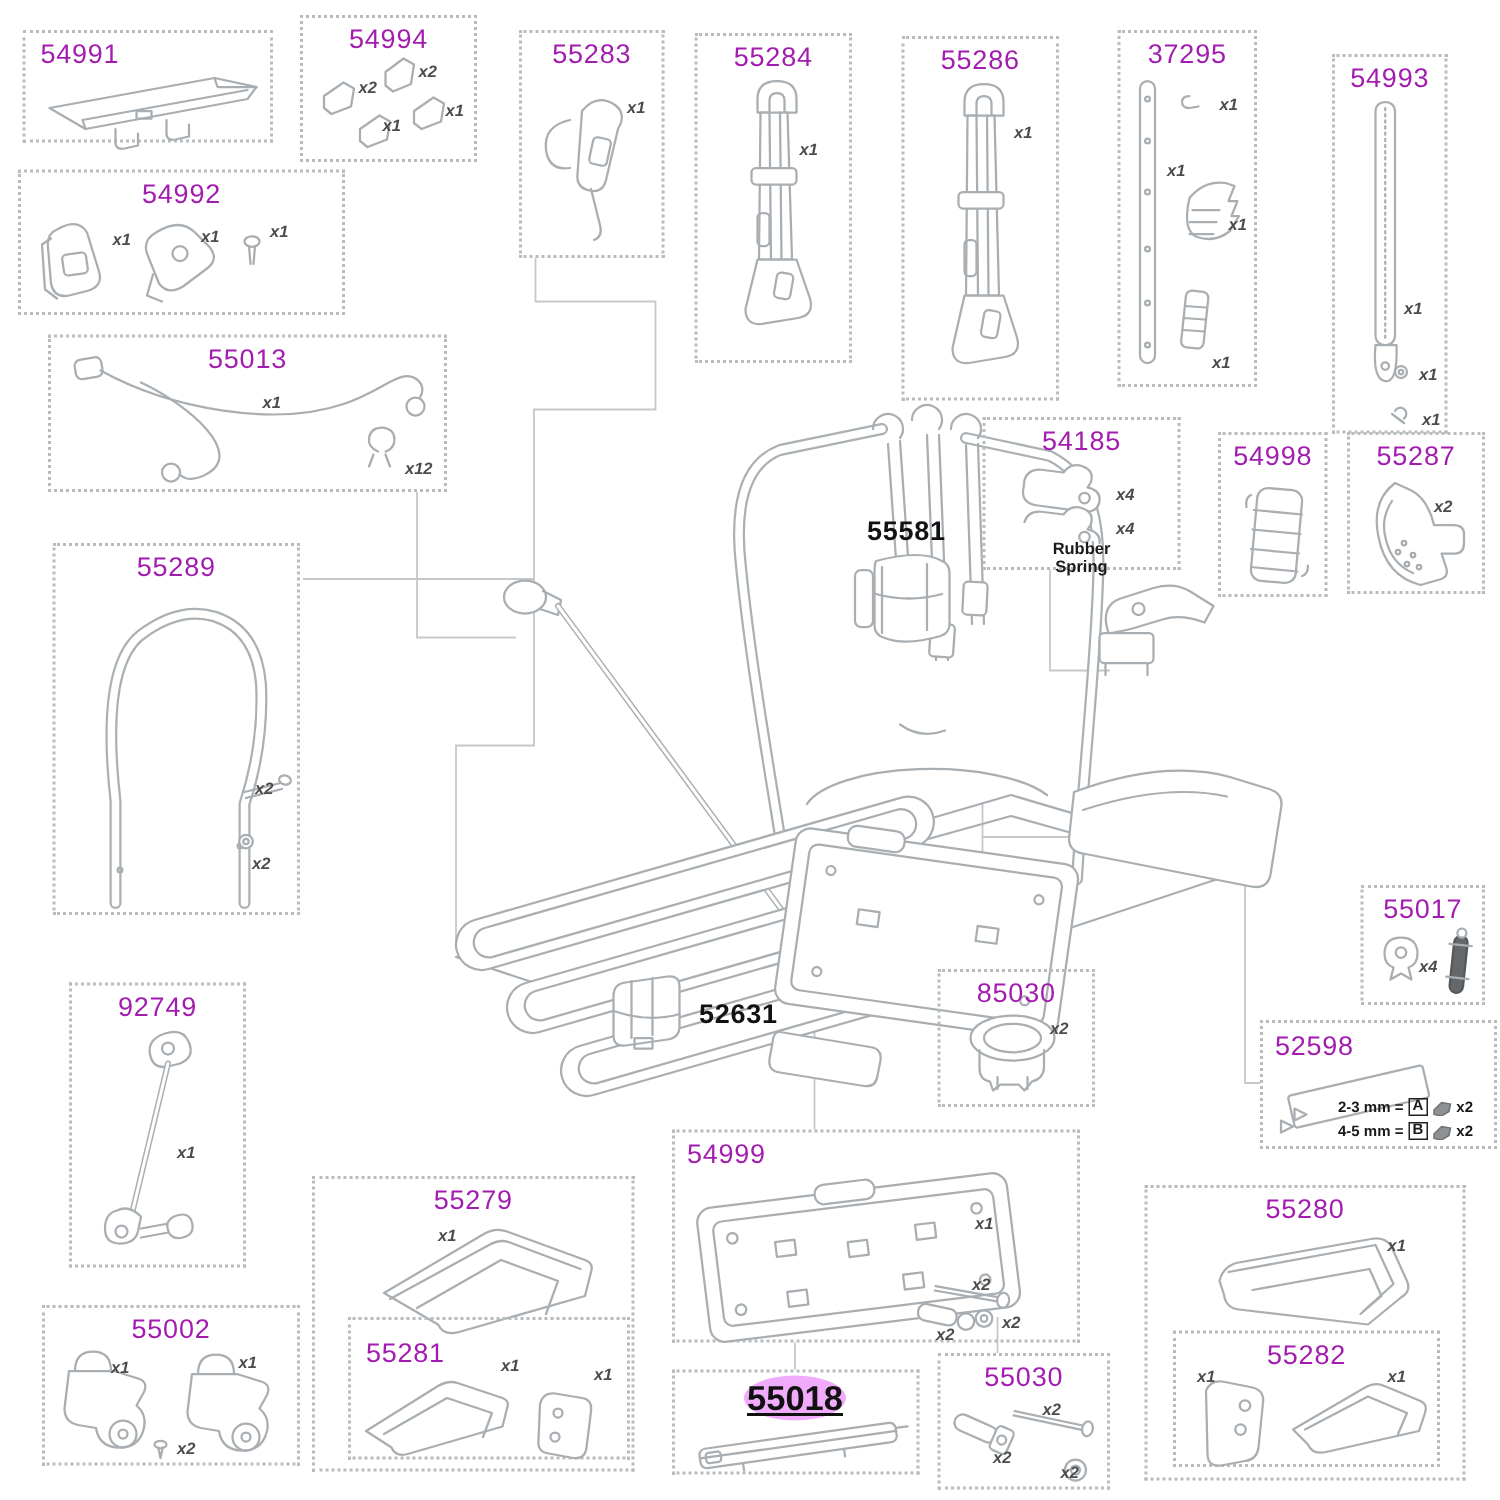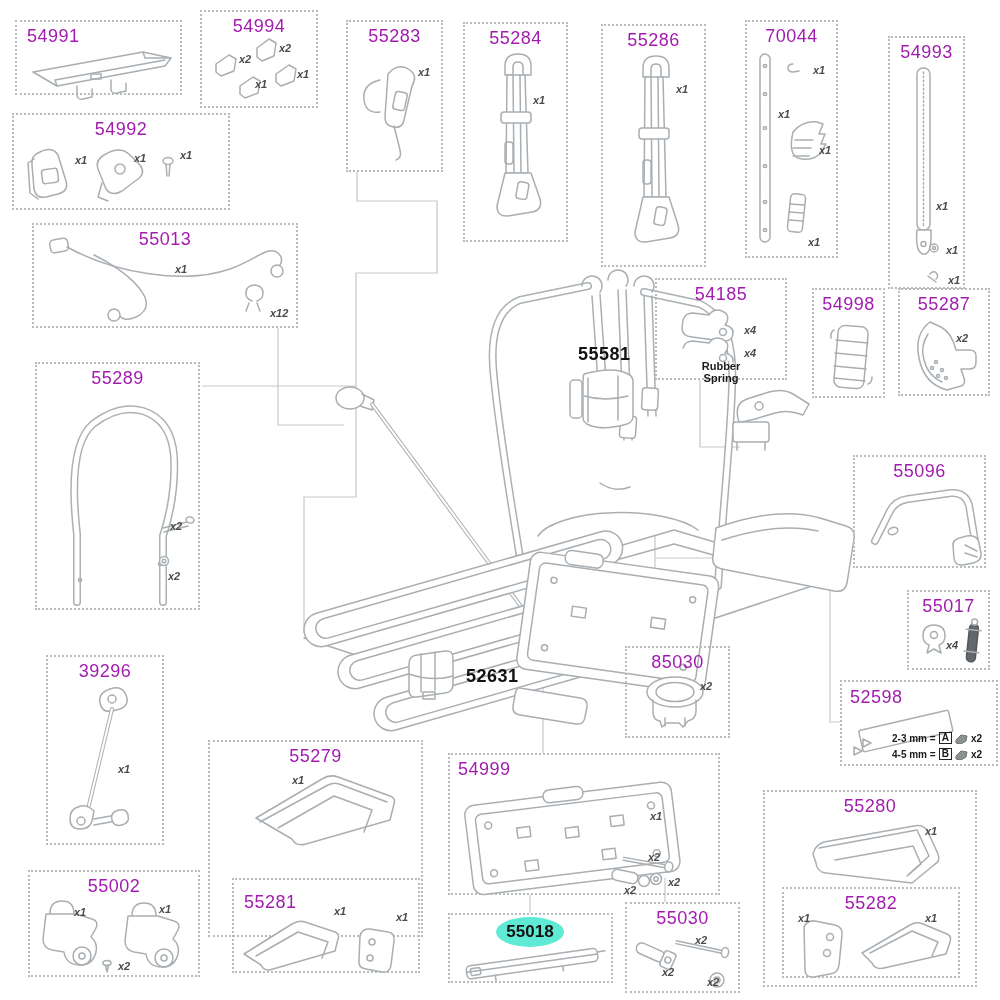--- a/index.html
+++ b/index.html
@@ -15,22 +15,22 @@
   svg.sk *{stroke:#a9aeb2;fill:none;stroke-width:1.5;stroke-linecap:round;stroke-linejoin:round;}
   svg.sk .fillw{fill:#fff;}
   svg.sk .dark{fill:#64686b;stroke:#55585b;}
   svg.sk .tg{stroke:#aab0b3;stroke-width:8;}
   svg.sk .tw{stroke:#fff;stroke-width:5;}
   svg.sk .rg{stroke:#aab0b3;stroke-width:4;}
   svg.sk .rw{stroke:#fff;stroke-width:2;}
   svg.sk text{stroke:none;}
   #leaders{position:absolute;left:0;top:0;}
   #leaders path{stroke:#c4c8ca;stroke-width:1.2;fill:none;}
-  .hl-badge{position:absolute;background:#5eead4;border-radius:50%;display:flex;
-            align-items:center;justify-content:center;font-weight:bold;font-size:17px;color:#111;}
+  .hl-badge{position:absolute;background:#f0abfc;border-radius:50%;display:flex;
+            align-items:center;justify-content:center;font-weight:bold;font-size:23px;color:#111;text-decoration:underline;}
   .kitrow{position:absolute;display:flex;align-items:center;gap:3px;font-size:10px;font-weight:bold;color:#1a1a1a;}
   .letterbox{border:1.5px solid #222;padding:0 2px;line-height:10px;font-size:10px;font-weight:bold;display:inline-block;}
   .platetext{font-style:italic;font-weight:bold;letter-spacing:1px;}
 </style>
 </head>
 <body>
 
 <div id="canvas">
 
   <svg id="leaders" width="1000" height="1000">
@@ -185,21 +185,21 @@
       <path d="M48,25 l1,120 M55,25 l1,120"></path>
       <rect class="fillw" x="36" y="76" width="30" height="11" rx="3"></rect>
       <rect x="40" y="108" width="8" height="24" rx="3"></rect>
       <path class="fillw" d="M40,145 h26 l9,28 q3,11 -8,13 l-24,4 q-11,1 -11,-10 z"></path>
       <rect x="52" y="155" width="11" height="18" rx="3" transform="rotate(10 57 164)"></rect>
     </svg>
     <span class="qty" style="left:73px;top:57px;">x1</span>
   </div>
 
   <div class="pbox" style="left:745px;top:20px;width:93px;height:238px;">
-    <div class="plabel">70044</div>
+    <div class="plabel">37295</div>
     <svg class="sk" style="left:0;top:24px;" width="93" height="210">
       <rect class="fillw" x="13" y="8" width="10" height="188" rx="5"></rect>
       <circle cx="18" cy="20" r="1.6"></circle>
         <circle cx="18" cy="48" r="1.6"></circle>
         <circle cx="18" cy="82" r="1.6"></circle>
       <circle cx="18" cy="120" r="1.6"></circle>
         <circle cx="18" cy="156" r="1.6"></circle>
         <circle cx="18" cy="184" r="1.6"></circle>
       <path d="M46,18 q-5,0 -5,4 q0,4 5,4 l6,-1"></path>
       <path class="fillw" d="M46,86 q10,-12 24,-10 l6,2 -4,10 6,0 -4,10 5,0 -6,10 q-10,8 -22,4 q-10,-4 -5,-26 z"></path>
@@ -305,30 +305,20 @@
       <path d="M16,16 q-8,12 -4,26 q4,16 18,22"></path>
       <circle cx="24" cy="44" r="1.5"></circle>
         <circle cx="30" cy="52" r="1.5"></circle>
         <circle cx="26" cy="58" r="1.5"></circle>
       <circle cx="34" cy="60" r="1.5"></circle>
         <circle cx="20" cy="50" r="1.5"></circle>
     </svg>
     <span class="qty" style="left:56px;top:42px;">x2</span>
   </div>
 
-  <div class="pbox" style="left:853px;top:455px;width:133px;height:113px;">
-    <div class="plabel">55096</div>
-    <svg class="sk" style="left:4px;top:22px;" width="125" height="88">
-      <path class="tg" d="M16,62 L30,34 Q35,22 49,20 L92,14 Q106,13 110,26 L116,62"></path>
-      <path class="tw" d="M16,62 L30,34 Q35,22 49,20 L92,14 Q106,13 110,26 L116,62"></path>
-      <ellipse cx="34" cy="52" rx="5" ry="3.5" transform="rotate(-20 34 52)"></ellipse>
-      <path class="fillw" d="M104,58 q14,-4 16,6 l2,10 q1,8 -8,10 l-10,2 q-8,1 -9,-7 l-1,-12 q-1,-7 10,-9 z"></path>
-      <path d="M106,66 l12,6 M106,74 l12,4"></path>
-    </svg>
-  </div>
 
   <div class="pbox" style="left:907px;top:590px;width:83px;height:80px;">
     <div class="plabel">55017</div>
     <svg class="sk" style="left:6px;top:26px;" width="72" height="50">
       <path class="fillw" d="M8,18 q0,-11 11,-11 q11,0 11,11 q0,7 -6,9 l2,8 -7,-4 -7,4 2,-8 q-6,-2 -6,-9 z"></path>
       <circle cx="19" cy="17" r="3.5"></circle>
       <g transform="rotate(6 58 24)">
         <rect class="dark" x="53" y="6" width="9" height="38" rx="4.5"></rect>
         <path d="M50,12 h15 M50,34 h15"></path>
         <circle class="fillw" cx="57.5" cy="4" r="3"></circle>
@@ -360,21 +350,21 @@
       <span>4-5 mm =</span>
       <span class="letterbox">B</span>
       <svg width="13" height="11">
           <path d="M1,7 l5,-5 6,1 -1,5 -5,3 -5,-1 z" fill="#8d9194" stroke="#6f7376" stroke-width="1"></path>
         </svg>
       <span>x2</span>
     </div>
   </div>
 
   <div class="pbox" style="left:46px;top:655px;width:118px;height:190px;">
-    <div class="plabel">39296</div>
+    <div class="plabel">92749</div>
     <svg class="sk" style="left:6px;top:24px;" width="106" height="160">
       <path class="fillw" d="M56,8 q12,-4 16,6 q4,10 -6,14 l-8,2 q-10,2 -12,-8 q-2,-10 10,-14 z"></path>
       <circle cx="58" cy="18" r="4"></circle>
       <path class="rg" d="M58,28 L34,128"></path>
       <path class="rw" d="M58,28 L34,128"></path>
       <path class="fillw" d="M24,126 q-8,2 -8,12 q0,10 10,10 q10,0 12,-8 l2,-10 q-8,-8 -16,-4 z"></path>
       <circle cx="27" cy="140" r="4"></circle>
       <path d="M40,138 l22,-4 M40,144 l22,-4"></path>
       <path class="fillw" d="M62,130 q10,-4 12,4 q2,8 -6,10 q-8,2 -10,-5 q-2,-6 4,-9 z"></path>
     </svg>
@@ -419,21 +409,21 @@
       <circle class="fillw" cx="184" cy="106" r="5.5" transform="rotate(0)"></circle>
       <circle cx="196" cy="104" r="5.5" class="fillw"></circle>
         <circle cx="196" cy="104" r="2.2"></circle>
     </svg>
     <span class="qty" style="left:200px;top:55px;">x1</span>
     <span class="qty" style="left:198px;top:96px;">x2</span>
     <span class="qty" style="left:174px;top:129px;">x2</span>
     <span class="qty" style="left:218px;top:121px;">x2</span>
   </div>
 
-  <div class="pbox" style="left:208px;top:740px;width:215px;height:197px;">
+  <div class="pbox" style="left:208px;top:784px;width:215px;height:197px;">
     <div class="plabel">55279</div>
     <svg class="sk" style="left:40px;top:24px;" width="150px" height="76">
       <path class="fillw" d="M6,52 L72,13 q8,-5 16,-2 l52,19 q6,2 4,8 l-4,16 -84,24 q-10,3 -14,-5 z"></path>
       <path d="M10,56 L76,20 q7,-4 13,-2 l48,18"></path>
       <path d="M28,62 L84,30 l38,14 -8,22"></path>
     </svg>
     <span class="qty" style="left:82px;top:32px;">x1</span>
   </div>
 
   <div class="pbox" style="left:232px;top:878px;width:188px;height:95px;">

